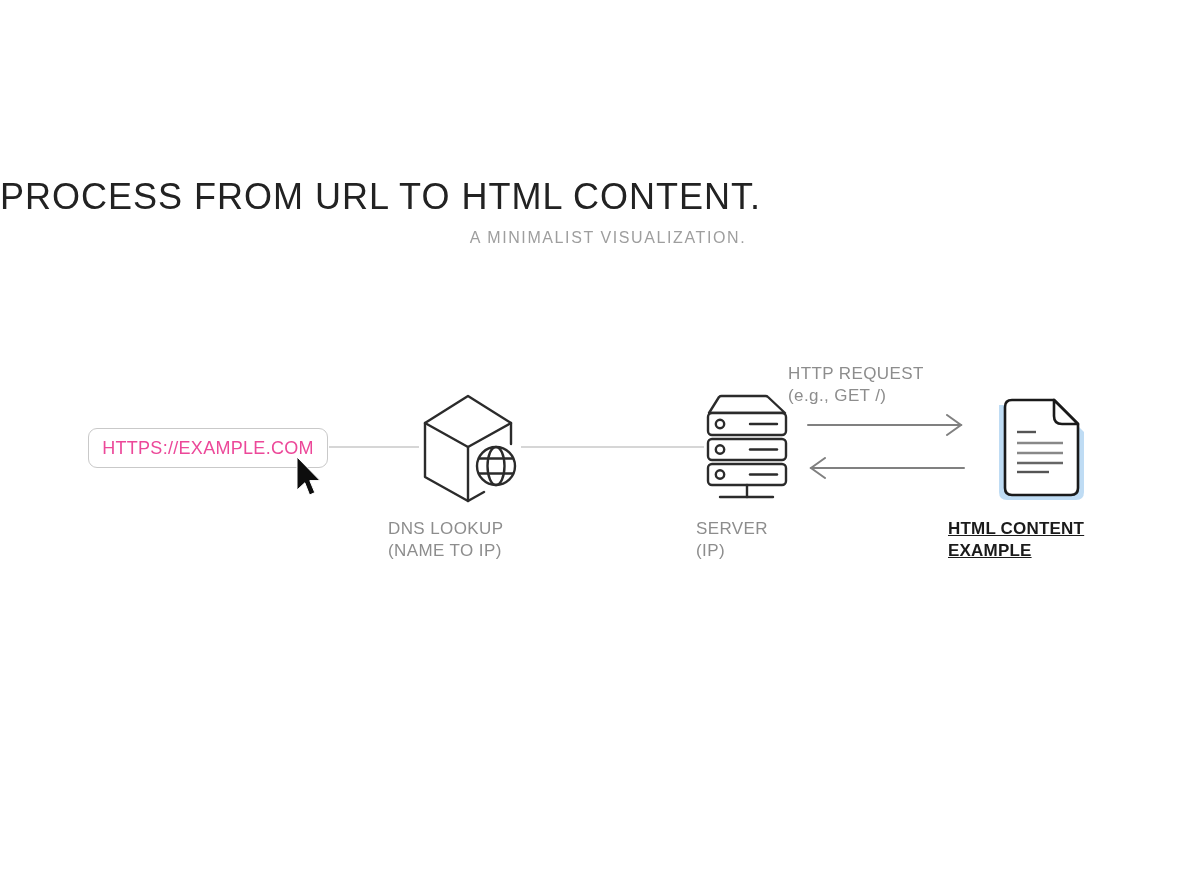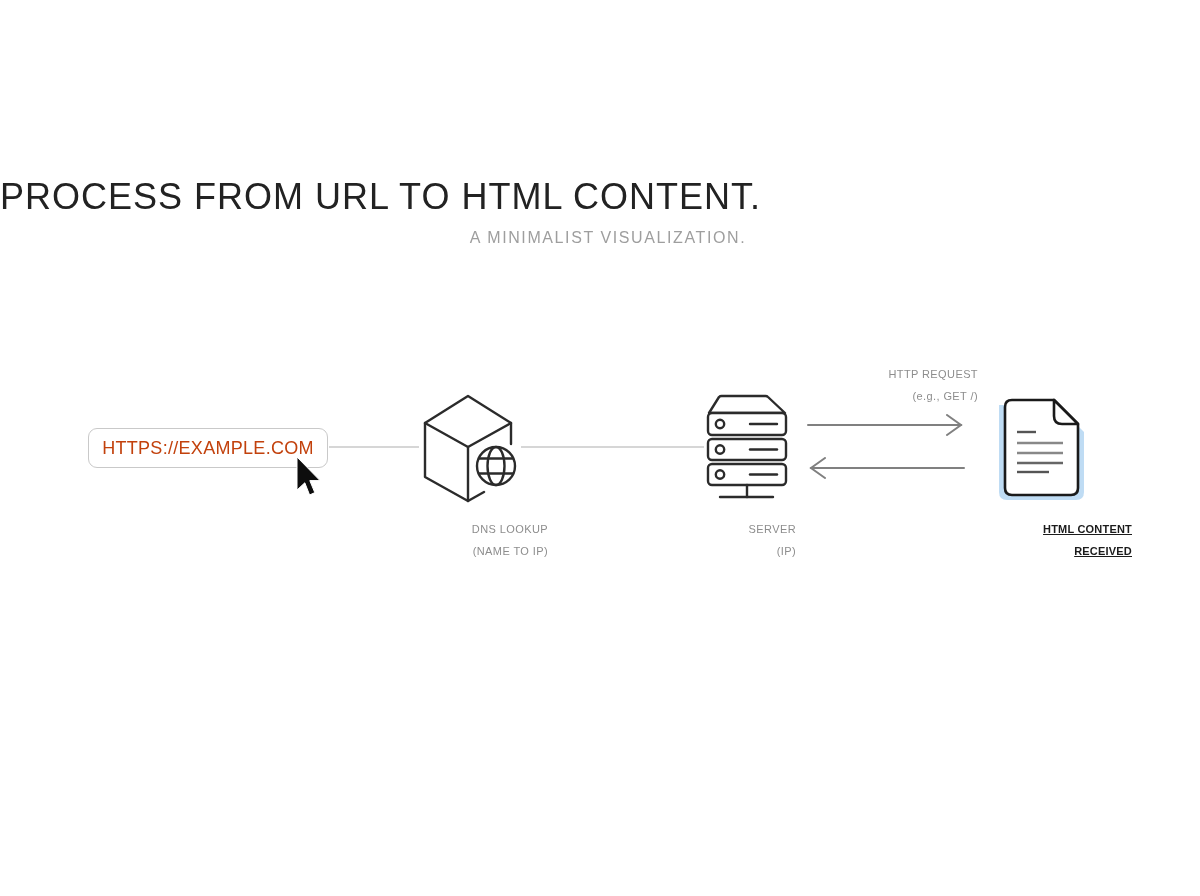--- a/index.html
+++ b/index.html
@@ -36,42 +36,42 @@
     width: 240px; height: 40px;
     box-sizing: border-box;
     border: 1.5px solid #c9c9c9;
     border-radius: 9px;
     background: #ffffff;
     display: flex;
     align-items: center;
     justify-content: center;
     font-size: 18px;
     letter-spacing: 0.3px;
-    color: #c2410c;
+    color: #ec4899;
     white-space: nowrap;
   }
   .connector {
     position: absolute;
     height: 1.5px;
     background: #d6d6d6;
   }
   .conn-1 { left: 329px; top: 446px; width: 90px; }
   .conn-2 { left: 521px; top: 446px; width: 183px; }
   .icon-svg { position: absolute; }
   .dns-icon      { left: 415px; top: 388px; }
   .server-icon   { left: 702px; top: 392px; }
   .doc-icon      { left: 993px; top: 394px; }
   .arrow-svg     { position: absolute; }
   .arrow-request  { left: 806px; top: 414px; }
   .arrow-response { left: 806px; top: 457px; }
   .cursor-svg { position: absolute; left: 295px; top: 455px; }
   .flow-label {
     position: absolute;
-    text-align: right;
-    font-size: 11px;
+    text-align: left;
+    font-size: 17px;
     line-height: 22px;
     letter-spacing: 0.4px;
     color: #8d8d8d;
   }
   .dns-label    { left: 388px; top: 518px; width: 160px; }
   .server-label { left: 696px; top: 518px; width: 100px; }
   .req-label    { left: 788px; top: 363px; width: 190px; }
   .res-label    { left: 788px; top: 490px; width: 190px; }
   .doc-label {
     left: 948px; top: 518px; width: 184px;
@@ -174,16 +174,16 @@
   </div>
 
   <div class="flow-label req-label">
     <span>HTTP REQUEST</span>
     <span>(e.g., GET /)</span>
   </div>
 
 
   <div class="flow-label doc-label">
     <span>HTML CONTENT</span>
-    <span>RECEIVED</span>
+    <span>EXAMPLE</span>
   </div>
 
 </div>
 
 </body></html>

